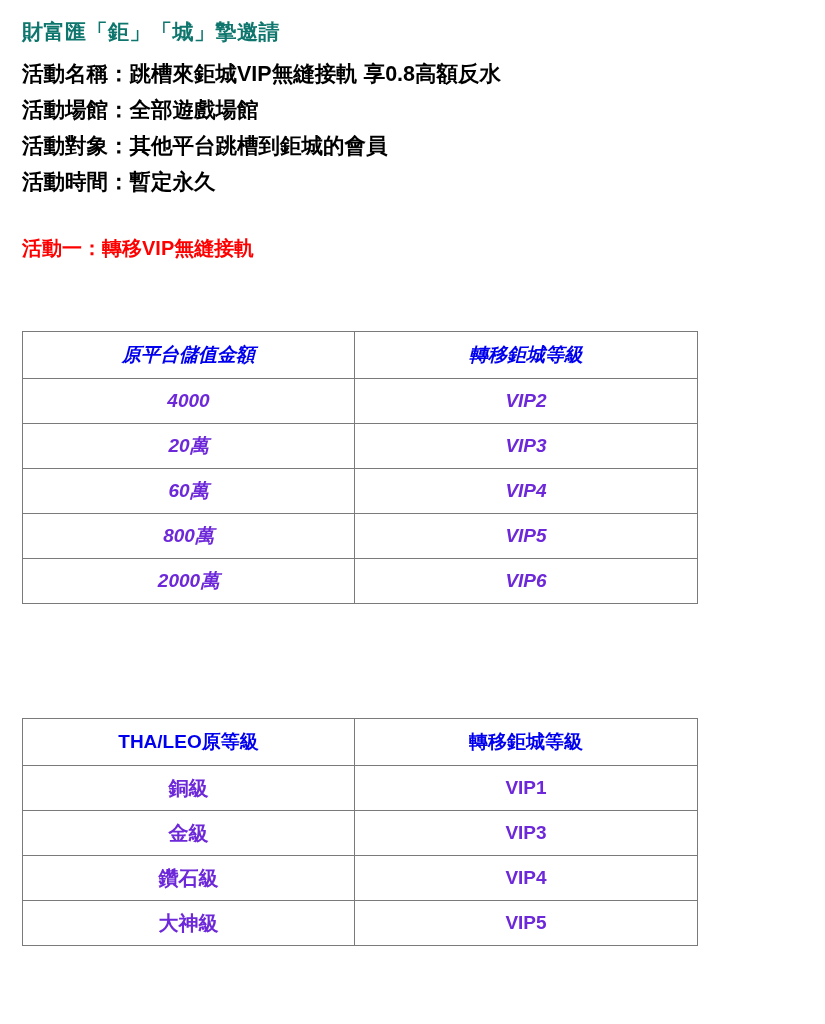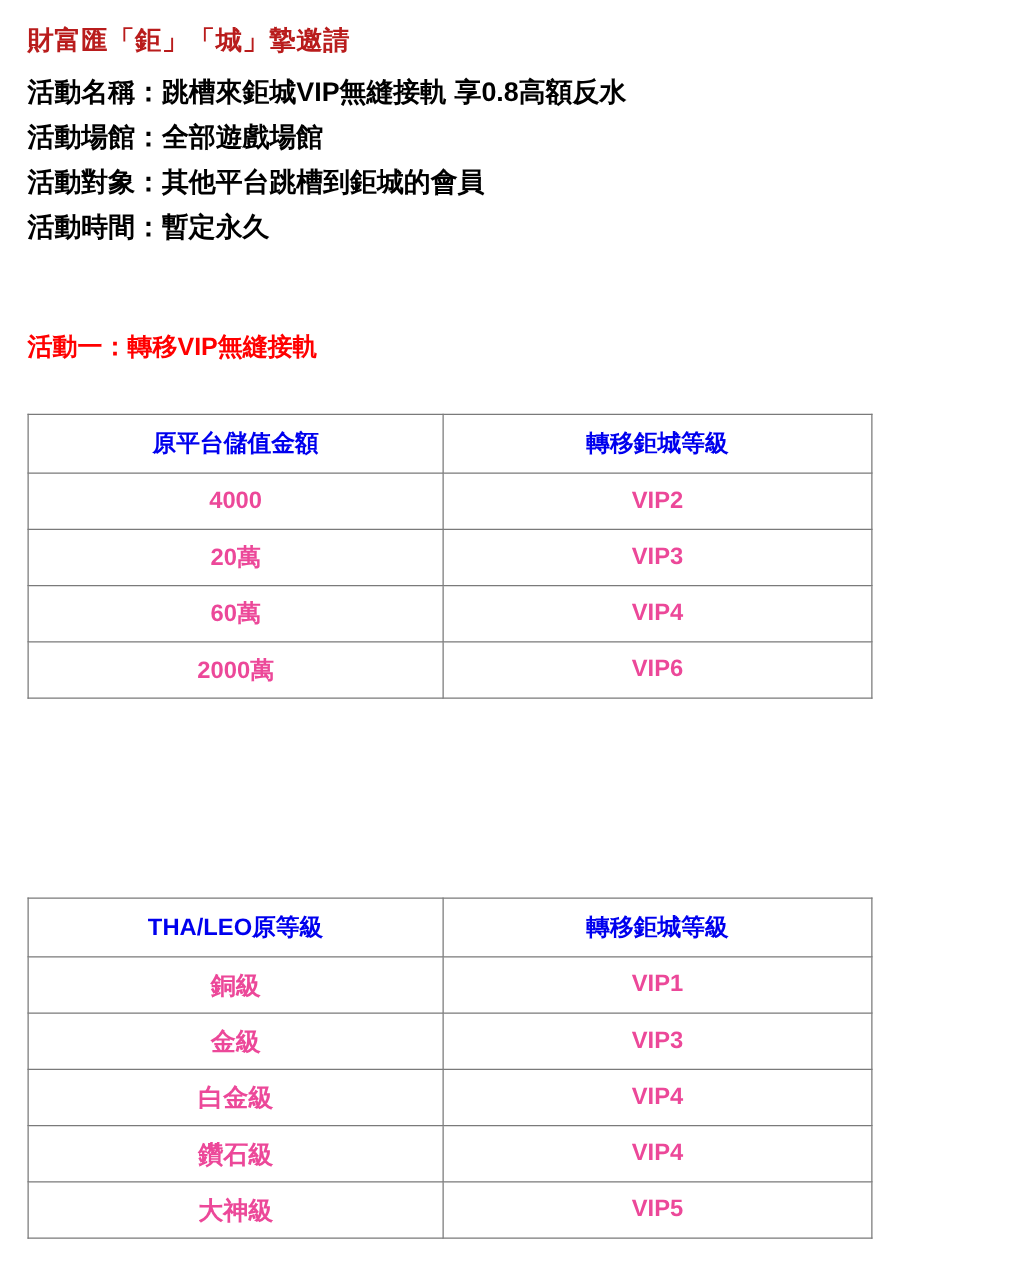--- a/index.html
+++ b/index.html
@@ -20,21 +20,21 @@
     height: 1024px;
     padding: 0;
     box-sizing: border-box;
   }
   .headline {
     position: absolute;
     left: 22px;
     top: 18px;
     font-size: 21px;
     font-weight: bold;
-    color: #b91c1c;
+    color: #0f766e;
     letter-spacing: 0.5px;
     white-space: nowrap;
   }
   .info-block {
     position: absolute;
     left: 22px;
     top: 56px;
     width: 780px;
     font-weight: bold;
   }
@@ -42,54 +42,54 @@
     font-size: 21.5px;
     line-height: 36px;
     color: #000000;
     white-space: nowrap;
   }
   .info-line .lbl { }
   .info-line .val { }
   .section-title {
     position: absolute;
     left: 22px;
-    top: 264px;
+    top: 235px;
     font-size: 20px;
     font-weight: bold;
     color: #ff0000;
     white-space: nowrap;
   }
   table.vt {
     position: absolute;
     border-collapse: collapse;
     table-layout: fixed;
   }
   table.vt td {
     border: 1px solid #7a7a7a;
     text-align: center;
     vertical-align: middle;
     font-size: 19px;
     font-weight: bold;
-    color: #ec4899;
+    color: #6d28d9;
     height: 44px;
     padding: 0;
   }
   table.vt td.hdr {
     color: #0000ee;
     font-size: 19px;
     font-weight: bold;
     height: 46px;
   }
   table.vt td.plain {
     font-weight: bold;
     font-size: 20px;
   }
   table.vt col.c1 { width: 332px; }
   table.vt col.c2 { width: 343px; }
-  #table-one { left: 22px; top: 331px; }
+  #table-one { left: 22px; top: 331px; font-style: italic; }
   #table-two { left: 22px; top: 718px; }
 </style>
 </head>
 <body>
 
 <div class="page">
 
   <div class="headline">財富匯「鉅」「城」摯邀請</div>
 
   <div class="info-block">
@@ -125,20 +125,24 @@
       </tr>
       <tr>
         <td>20萬</td>
         <td>VIP3</td>
       </tr>
       <tr>
         <td>60萬</td>
         <td>VIP4</td>
       </tr>
       <tr>
+        <td>800萬</td>
+        <td>VIP5</td>
+      </tr>
+      <tr>
         <td>2000萬</td>
         <td>VIP6</td>
       </tr>
     </tbody>
   </table>
 
   <table class="vt" id="table-two">
     <colgroup>
         <col class="c1">
         <col class="c2">
@@ -150,24 +154,20 @@
       </tr>
       <tr>
         <td class="plain">銅級</td>
         <td>VIP1</td>
       </tr>
       <tr>
         <td class="plain">金級</td>
         <td>VIP3</td>
       </tr>
       <tr>
-        <td class="plain">白金級</td>
-        <td>VIP4</td>
-      </tr>
-      <tr>
         <td class="plain">鑽石級</td>
         <td>VIP4</td>
       </tr>
       <tr>
         <td class="plain">大神級</td>
         <td>VIP5</td>
       </tr>
     </tbody>
   </table>
 

